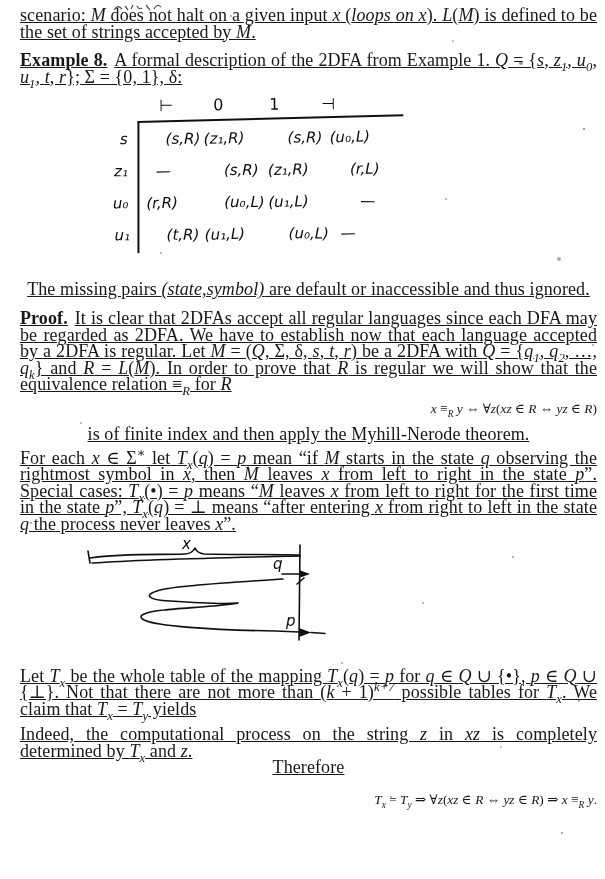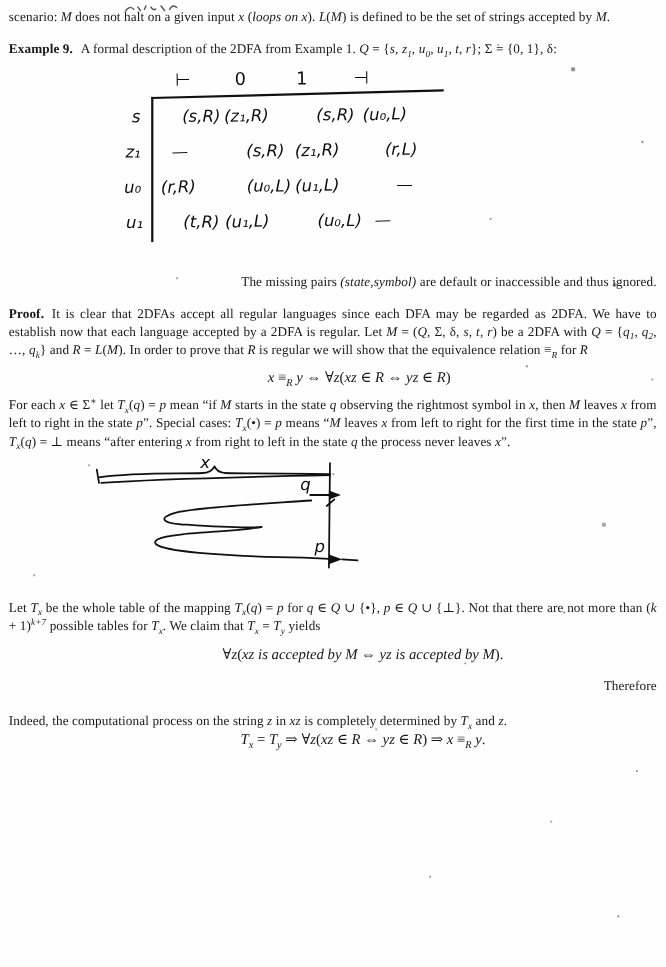--- a/index.html
+++ b/index.html
@@ -3,28 +3,28 @@
 <meta charset="utf-8">
 <style>
   html,body { margin:0; padding:0; background:#ffffff; }
   .page {
     position:relative; width:605px; height:879px; overflow:hidden;
     background:#fffeff; box-sizing:border-box; padding:7px 8px 0 8px;
     font-family:"Liberation Serif","DejaVu Serif",serif;
     color:#181818;
   }
   p.body {
-    font-size:12px; line-height:16.6px; margin:0 0 12px 0;
-    text-align:justify; letter-spacing:0.1px;
+    font-size:18px; line-height:16.6px; margin:0 0 12px 12px;
+    text-align:justify; letter-spacing:0.1px;text-decoration:underline;
   }
-  p.oneline { text-align:right; }
+  p.oneline { text-align:center; }
   .lbl { font-weight:bold; margin-right:7px; }
   i { font-style:italic; }
   sub, sup { font-style:italic; font-size:70%; line-height:0; }
-  .eq { font-size:13.4px; margin:0 0 12px 55px; text-align:center; }
+  .eq { font-size:13.4px; margin:0 0 12px 55px; text-align:right; }
   
   .hw-table {
     position:relative; width:300px; height:156px;
     margin:2px 0 28px 86px;
     font-family:"DejaVu Sans","Liberation Sans",sans-serif;
     font-style:italic; font-size:15px; color:#0c0c0c;
     transform:rotate(-0.6deg);
   }
   .hw-head { position:absolute; top:-2px; left:0; height:24px; }
   .hw-head .hh { position:absolute; font-size:16px; font-style:normal; }
@@ -68,21 +68,21 @@
 
 <div class="page">
 
   <svg class="smudge" width="60" height="13" viewBox="0 0 60 13">
     <path d="M4,9 Q8,3 12,8 M15,5 l3,4 M21,8 l2,-4 M27,5 q2,4 5,2 M36,4 l4,5 M44,8 q3,-6 7,-2"></path>
   </svg>
   <div class="noise"></div>
 
   <p class="body">scenario:  <i>M</i> does not halt on a given input <i>x</i> (<i>loops on x</i>).  <i>L</i>(<i>M</i>) is defined to be the set of strings accepted by <i>M</i>.</p>
 
-  <p class="body"><b class="lbl">Example 9.</b><span>A formal description of the 2DFA from Example 1.  <i>Q</i> = {<i>s</i>, <i>z</i><sub>1</sub>, <i>u</i><sub>0</sub>, <i>u</i><sub>1</sub>, <i>t</i>, <i>r</i>}; Σ = {0, 1}, δ:</span></p>
+  <p class="body"><b class="lbl">Example 8.</b><span>A formal description of the 2DFA from Example 1.  <i>Q</i> = {<i>s</i>, <i>z</i><sub>1</sub>, <i>u</i><sub>0</sub>, <i>u</i><sub>1</sub>, <i>t</i>, <i>r</i>}; Σ = {0, 1}, δ:</span></p>
 
   <div class="hw-table">
     <div class="hw-head">
       <span class="hh" style="left:66px;">⊢</span>
       <span class="hh" style="left:120px;">0</span>
       <span class="hh" style="left:176px;" data_bind="">1</span>
       <span class="hh" style="left:228px;">⊣</span>
     </div>
     <div class="rule-h"></div>
     <div class="rule-v"></div>
@@ -113,40 +113,40 @@
     </div>
   </div>
 
   <p class="body oneline">The missing pairs <i>(state,symbol)</i> are default or inaccessible and thus ignored.</p>
 
 
   <p class="body" style="margin-bottom:8px;"><b class="lbl">Proof.</b><span>It is clear that 2DFAs accept all regular languages since each DFA may be regarded as 2DFA. We have to establish now that each language accepted by a 2DFA is regular.  Let <i>M</i> = (<i>Q</i>, Σ, δ, <i>s</i>, <i>t</i>, <i>r</i>) be a 2DFA with <i>Q</i> = {<i>q</i><sub>1</sub>, <i>q</i><sub>2</sub>, …, <i>q</i><sub>k</sub>} and <i>R</i> = <i>L</i>(<i>M</i>).  In order to prove that <i>R</i> is regular we will show that the equivalence relation ≡<sub>R</sub> for <i>R</i></span></p>
 
   <p class="eq" style="margin-left:48px; margin-bottom:9px;"><i>x</i> ≡<sub>R</sub> <i>y</i>   ⇔   ∀<i>z</i>(<i>xz</i> ∈ <i>R</i>  ⇔  <i>yz</i> ∈ <i>R</i>)</p>
 
+  <p class="body oneline" style="margin-bottom:7px;">is of finite index and then apply the Myhill-Nerode theorem.</p>
 
   <p class="body" style="margin-bottom:5px;">For each <i>x</i> ∈ Σ<sup>∗</sup> let <i>T</i><sub>x</sub>(<i>q</i>) = <i>p</i> mean “if <i>M</i> starts in the state <i>q</i> observing the rightmost symbol in <i>x</i>, then <i>M</i> leaves <i>x</i> from left to right in the state <i>p</i>”. Special cases: <i>T</i><sub>x</sub>(•) = <i>p</i> means “<i>M</i> leaves <i>x</i> from left to right for the first time in the state <i>p</i>”, <i>T</i><sub>x</sub>(<i>q</i>) = ⊥ means “after entering <i>x</i> from right to left in the state <i>q</i> the process never leaves <i>x</i>”.</p>
 
   <svg class="diagram" width="370" height="120" viewBox="0 0 370 120">
     <text x="102" y="11" class="hw-label">x</text>
     <path d="M10,25 L8,13 M10,20 C45,15 85,17 104,16 Q112,16 115,10 Q117,15 124,16 C160,17 200,16 220,17 M12,25 C70,21 170,19 220,18"></path>
     <line x1="220" y1="7" x2="219" y2="102"></line>
     <text x="193" y="31" class="hw-label">q</text>
     <path d="M202,36 L221,36 M224,40 L217,46"></path>
     <polygon points="230,36 219,32 219,40"></polygon>
     <path d="M203,41 C160,44 100,47 80,52 C62,57 68,62 90,63 C118,65 146,66 158,65 C146,68 100,70 84,72 C64,74 56,78 64,82 C76,88 130,92 196,93 L219,94"></path>
     <text x="206" y="88" class="hw-label">p</text>
     <polygon points="231,94.5 219,90 219,99"></polygon>
     <path d="M231,94.5 L245,95.5"></path>
   </svg>
 
   <p class="body" style="margin-bottom:9px;">Let <i>T</i><sub>x</sub> be the whole table of the mapping <i>T</i><sub>x</sub>(<i>q</i>) = <i>p</i> for <i>q</i> ∈ <i>Q</i> ∪ {•}, <i>p</i> ∈ <i>Q</i> ∪ {⊥}.  Not that there are not more than (<i>k</i> + 1)<sup>k+7</sup> possible tables for <i>T</i><sub>x</sub>.  We claim that <i>T</i><sub>x</sub> = <i>T</i><sub>y</sub> yields</p>
 
-  <p class="eq">∀<i>z</i>(<i>xz is accepted by M  ⇔  yz is accepted by M</i>).</p>
 
+  <p class="body" style="margin-bottom:0;">Indeed, the computational process on the string <i>z</i> in <i>xz</i> is completely determined by <i>T</i><sub>x</sub> and <i>z</i>.</p>
   <p class="body oneline" style="margin-bottom:16px;">Therefore</p>
-  <p class="body" style="margin-bottom:0;">Indeed, the computational process on the string <i>z</i> in <i>xz</i> is completely determined by <i>T</i><sub>x</sub> and <i>z</i>.</p>
 
   <p class="eq" style="margin-bottom:13px;"><i>T</i><sub>x</sub> = <i>T</i><sub>y</sub>  ⇒  ∀<i>z</i>(<i>xz</i> ∈ <i>R</i>  ⇔  <i>yz</i> ∈ <i>R</i>)  ⇒  <i>x</i> ≡<sub>R</sub> <i>y</i>.</p>
 
 
 
 </div>
 
 </body></html>

